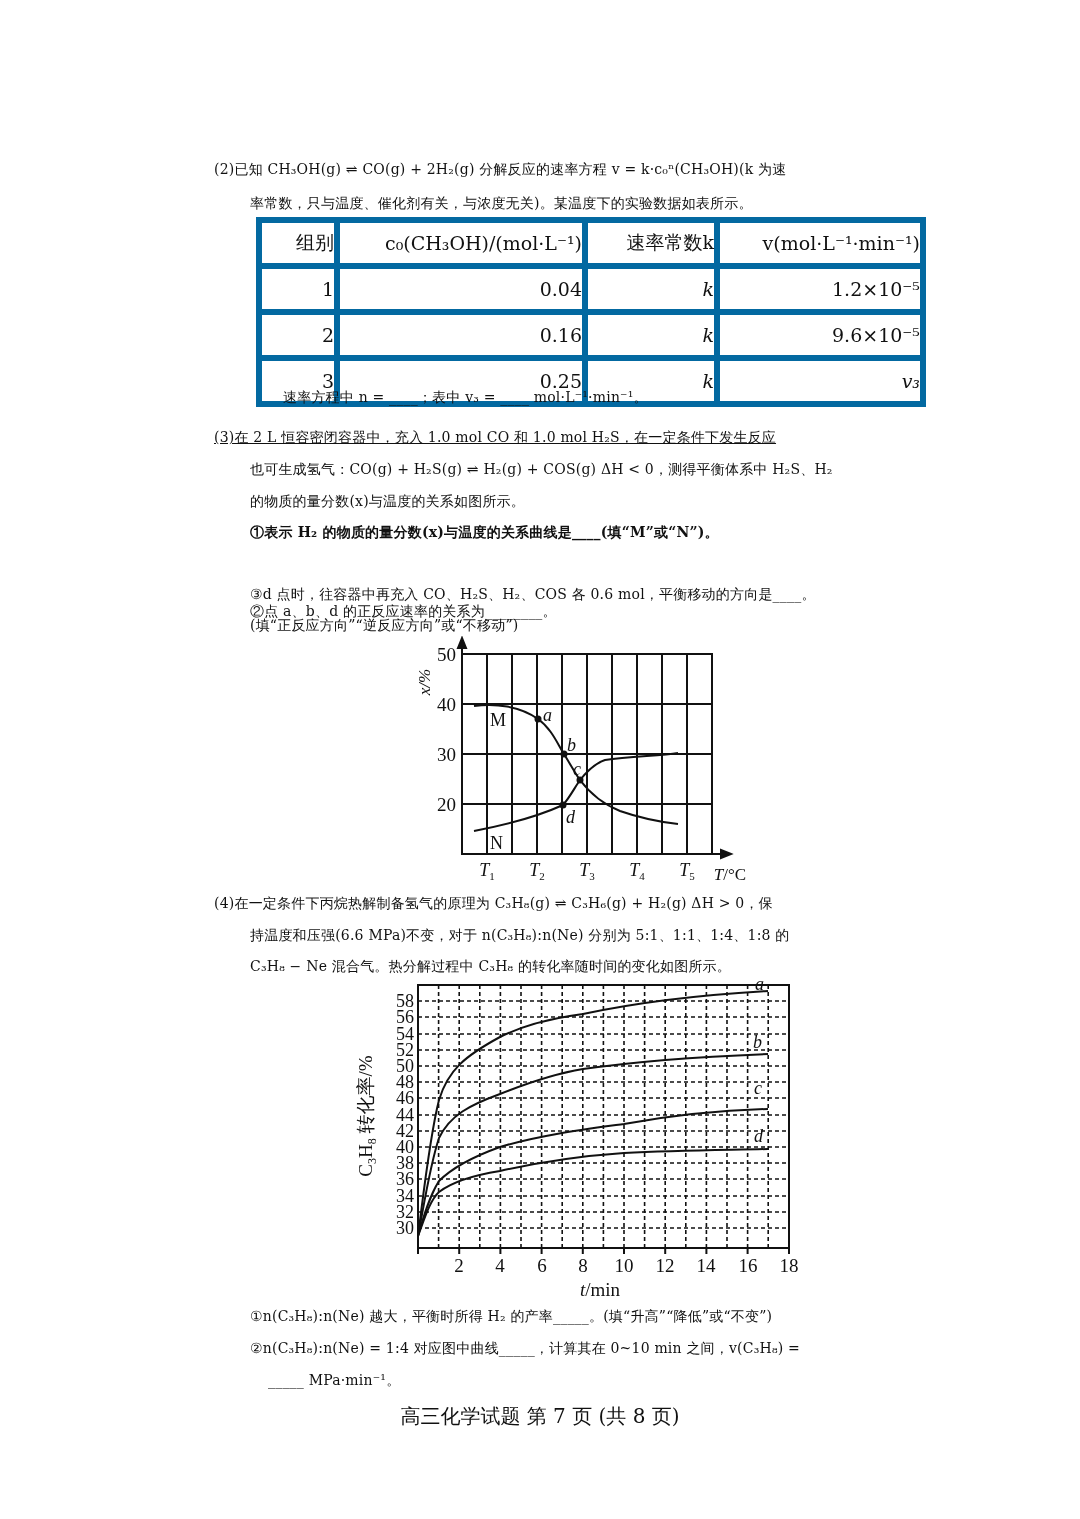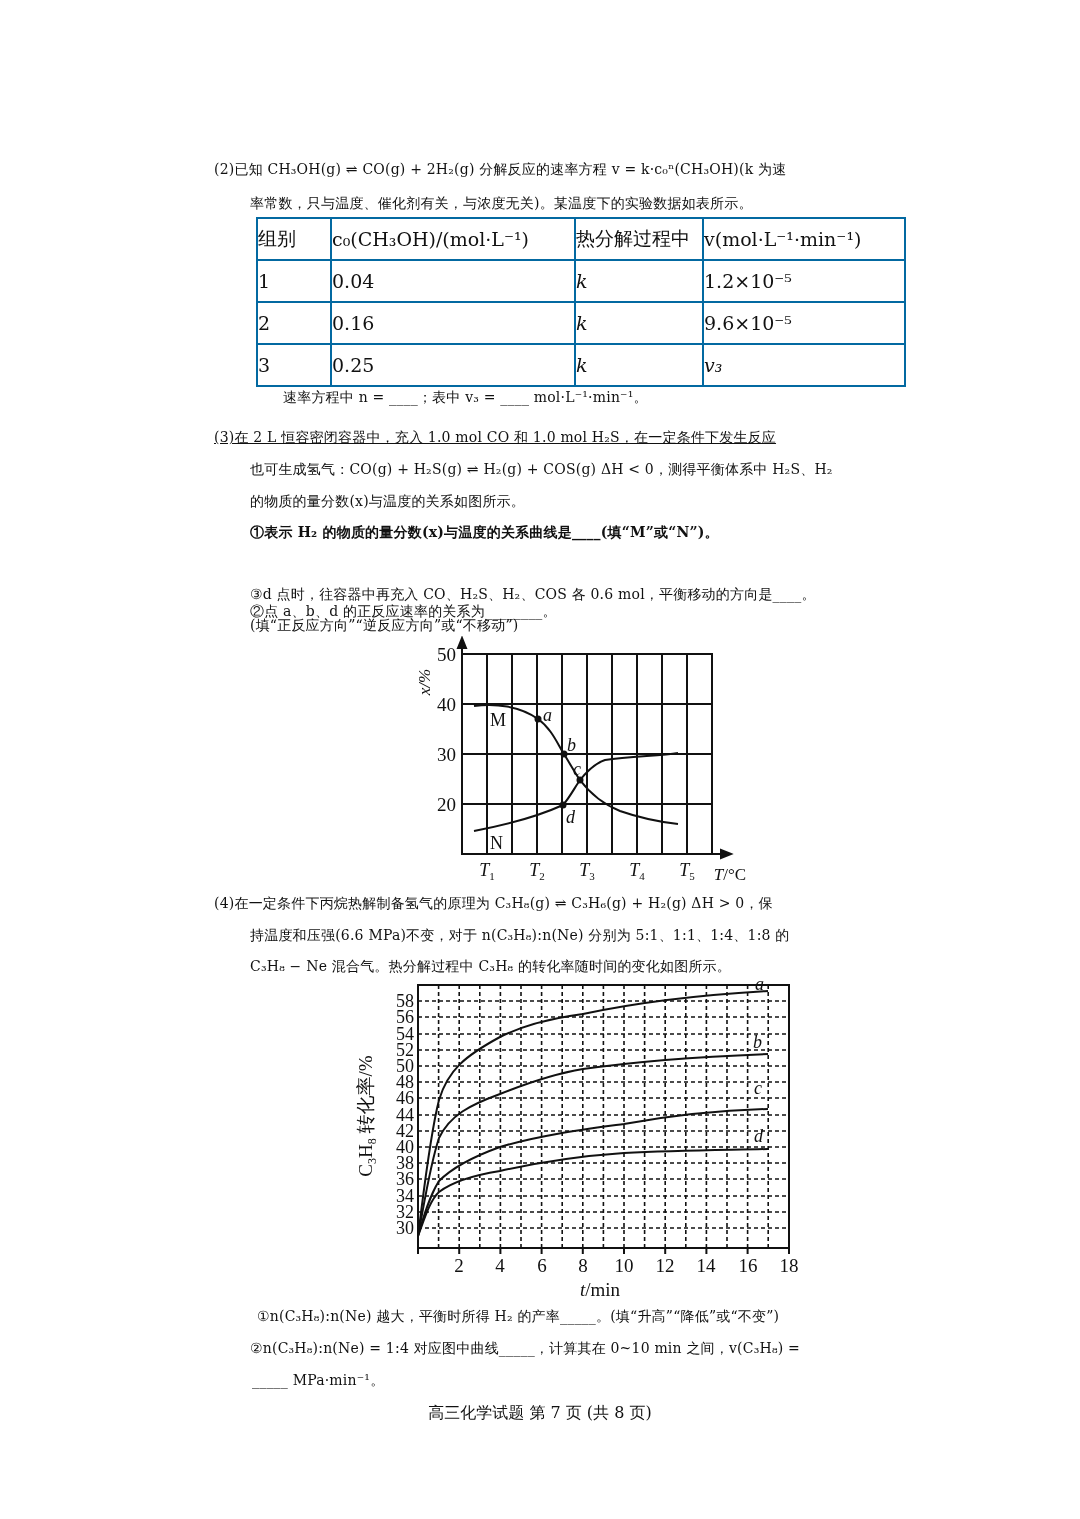--- a/index.html
+++ b/index.html
@@ -2,37 +2,37 @@
 <html><head>
 <meta charset="utf-8">
 <style>
   html, body { margin: 0; padding: 0; background: #ffffff; }
   body { width: 1080px; height: 1519px; position: relative; overflow: hidden;
          font-family: "DejaVu Serif", "Liberation Serif", serif; color: #111; }
   .line { position: absolute; font-size: 14px; line-height: 26px; white-space: nowrap; letter-spacing: 0.2px; }
   .ind { left: 250px; }
   .q { left: 214px; }
   table.data { position: absolute; left: 256px; top: 217px; border-collapse: collapse; font-size: 19px; }
-  table.data td, table.data th { border: 2px solid #0369a1; height: 40px; text-align: left; font-weight: normal; padding: 0; }
+  table.data td, table.data th { border: 6px solid #0369a1; height: 40px; text-align: right; font-weight: normal; padding: 0; }
   .c1 { width: 72px; } .c2 { width: 242px; } .c3 { width: 126px; } .c4 { width: 200px; }
   svg text { font-family: "Liberation Serif", "DejaVu Serif", serif; }
-  .footer { position: absolute; left: 0; width: 1080px; top: 1403px; text-align: center; font-size: 16px; }
+  .footer { position: absolute; left: 0; width: 1080px; top: 1403px; text-align: center; font-size: 20px; }
 </style>
 </head>
 <body>
 
 <div class="line q" style="top:156px;">(2)已知 CH₃OH(g) ⇌ CO(g) + 2H₂(g) 分解反应的速率方程 v = k·c₀ⁿ(CH₃OH)(k 为速</div>
 <div class="line ind" style="top:190px;">率常数，只与温度、催化剂有关，与浓度无关)。某温度下的实验数据如表所示。</div>
 
 <table class="data">
   <tbody>
       <tr>
     <th class="c1">组别</th>
     <th class="c2">c₀(CH₃OH)/(mol·L⁻¹)</th>
-    <th class="c3">热分解过程中</th>
+    <th class="c3">速率常数k</th>
     <th class="c4">v(mol·L⁻¹·min⁻¹)</th>
   </tr>
   <tr>
     <td>1</td>
     <td>0.04</td>
     <td style="font-style:italic">k</td>
     <td>1.2×10⁻⁵</td>
   </tr>
   <tr>
     <td>2</td>
@@ -206,17 +206,17 @@
     <path d="M 418 1236 C 424 1220, 430 1200, 439 1192 C 452 1182, 475 1175, 500 1171 C 540 1162, 580 1156, 624 1153 C 680 1150, 730 1150, 768 1149"></path>
   </g>
   <g font-size="18" font-style="italic" fill="#111">
     <text x="755" y="990">a</text>
     <text x="753" y="1048">b</text>
     <text x="754" y="1094">c</text>
     <text x="754" y="1142">d</text>
   </g>
 </svg>
 
-<div class="line ind" style="top:1303px;margin-left:7px;">①n(C₃H₈):n(Ne) 越大，平衡时所得 H₂ 的产率_____。(填“升高”“降低”或“不变”)</div>
+<div class="line ind" style="top:1303px;">①n(C₃H₈):n(Ne) 越大，平衡时所得 H₂ 的产率_____。(填“升高”“降低”或“不变”)</div>
 <div class="line ind" style="top:1335px;">②n(C₃H₈):n(Ne) = 1:4 对应图中曲线_____，计算其在 0~10 min 之间，v(C₃H₈) =</div>
-<div class="line" style="left:252px; top:1367px;text-align:center;">_____ MPa·min⁻¹。</div>
+<div class="line" style="left:268px; top:1367px;text-align:center;">_____ MPa·min⁻¹。</div>
 
 <div class="footer">高三化学试题 第 7 页 (共 8 页)</div>
 
 </body></html>

